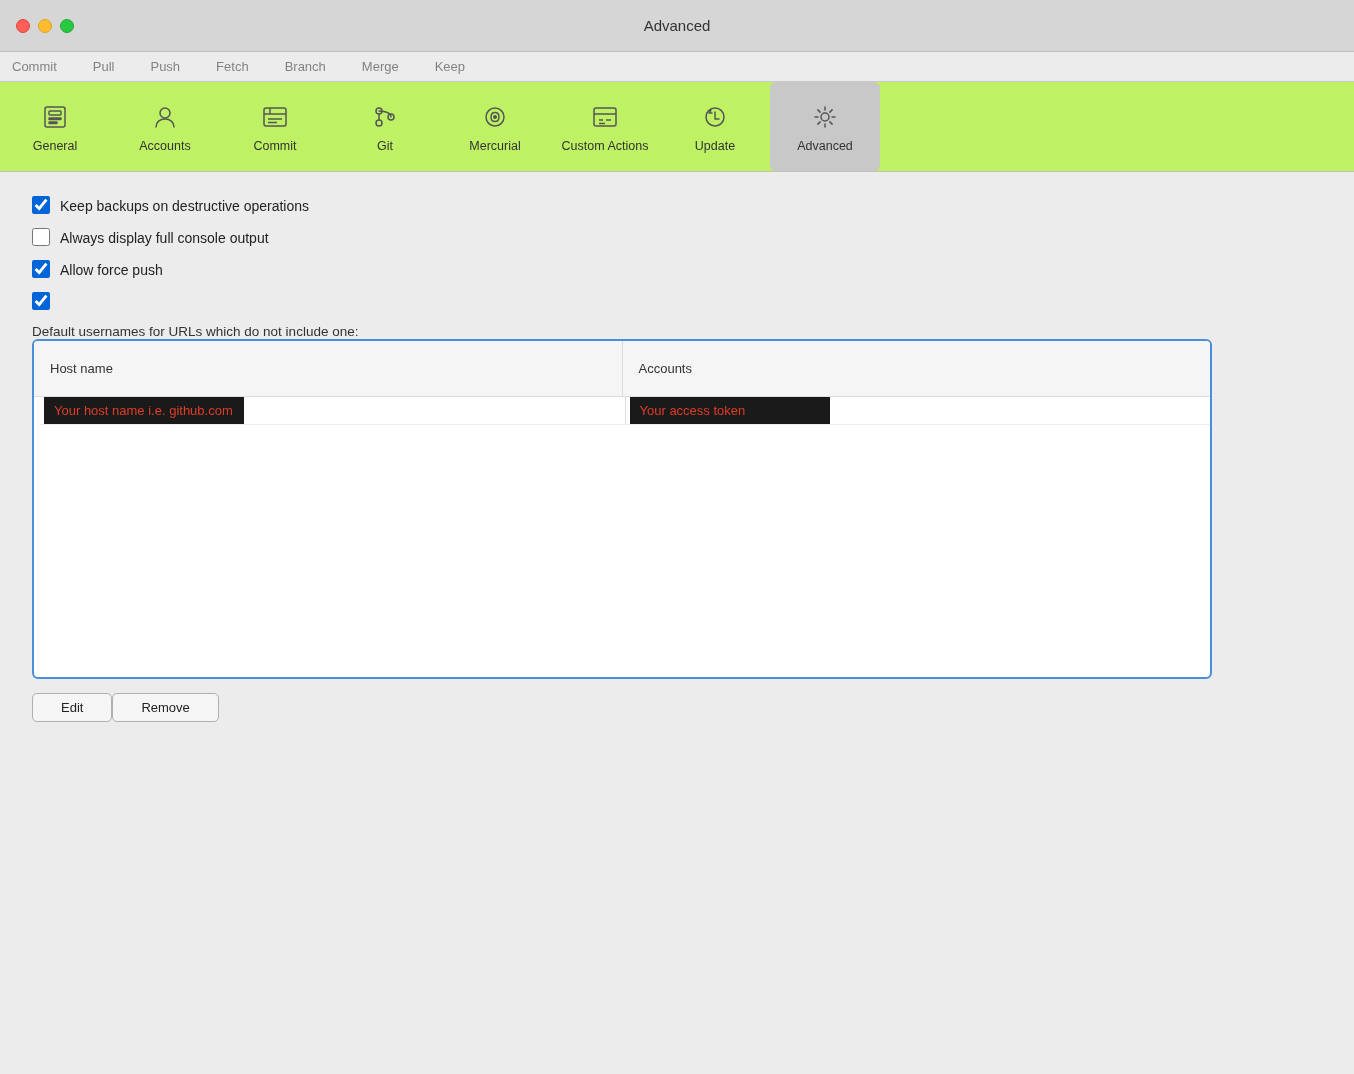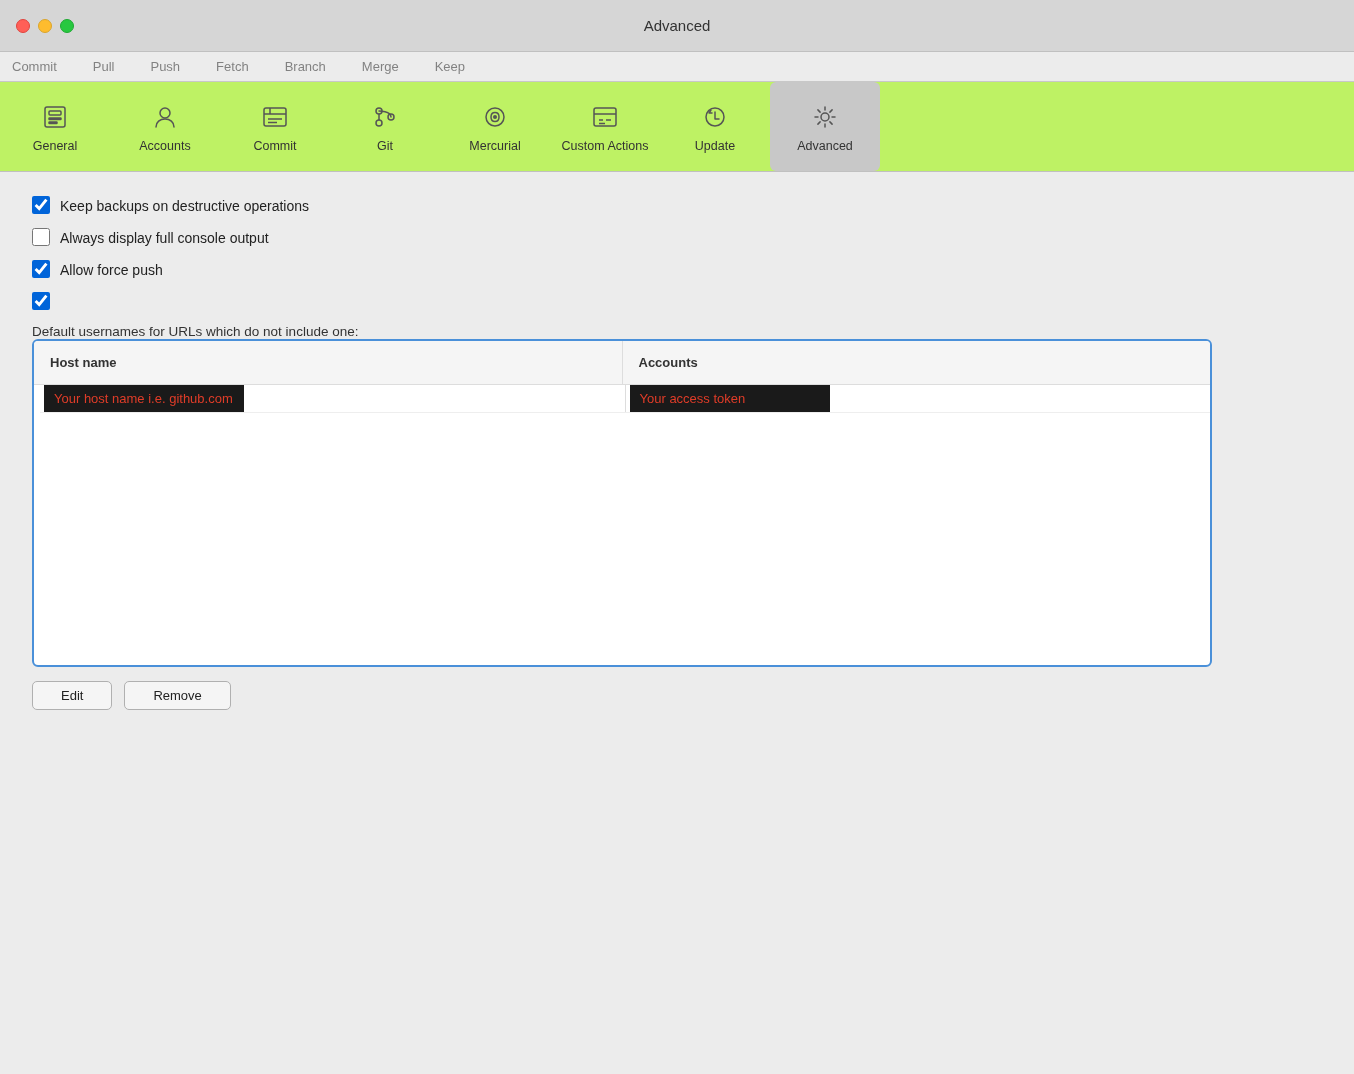--- a/index.html
+++ b/index.html
@@ -171,23 +171,23 @@
       width: 100%;
       max-width: 1180px;
     }
     .table-header {
       display: flex;
       background: #f5f5f5;
       border-bottom: 1px solid #ddd;
     }
     .table-header-cell {
       font-size: 13px;
-      font-weight: 700;
+      font-weight: 400;
       color: #333;
-      padding: 14px 16px;
+      padding: 20px 16px;
       flex: 1;
       border-right: 1px solid #ddd;
     }
     .table-header-cell:last-child {
       border-right: none;
     }
     .table-body {
       min-height: 280px;
       padding-left: 6px;
     }
@@ -214,21 +214,21 @@
       font-size: 13px;
       padding: 6px 10px;
       font-weight: 500;
       display: inline-block;
       min-width: 200px;
     }
 
     
     .table-buttons {
       display: flex;
-      gap: 12px;
+      gap: 0;
       margin-top: 14px;
     }
     .table-btn {
       background: #f5f5f5;
       border: 1px solid #b0b0b0;
       border-radius: 5px;
       padding: 6px 28px;
       font-size: 13px;
       cursor: pointer;
       color: #222;

